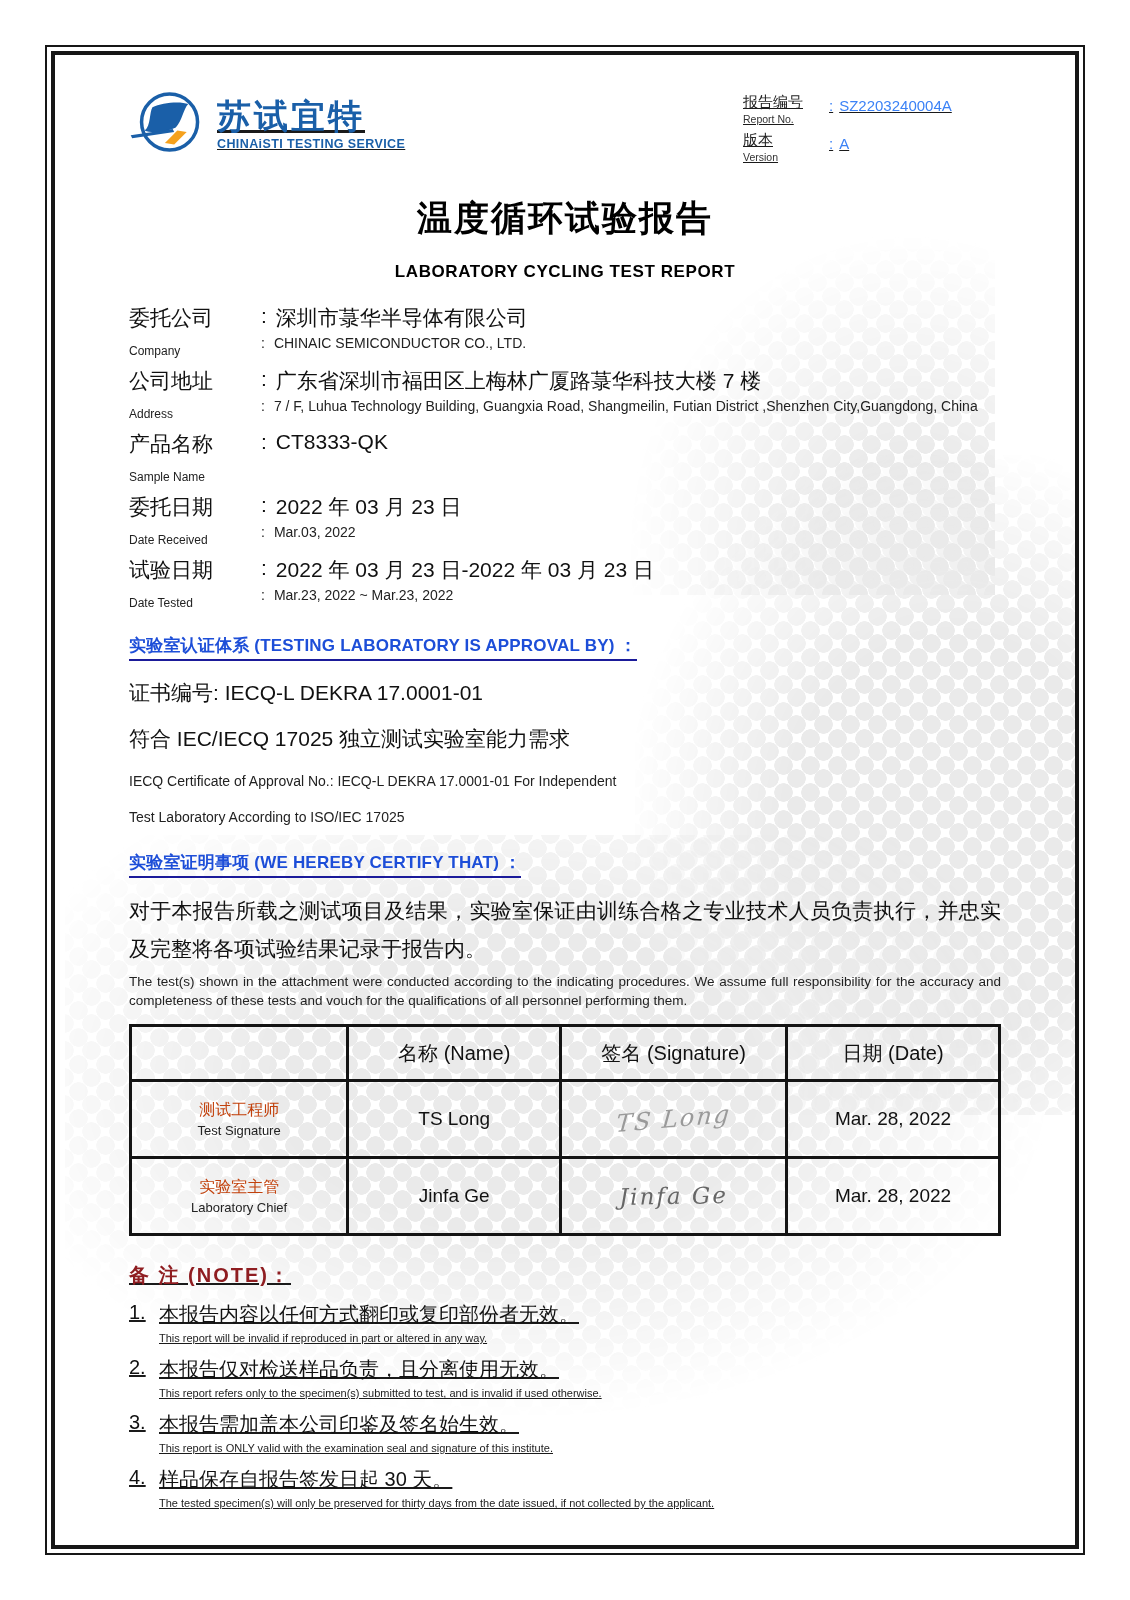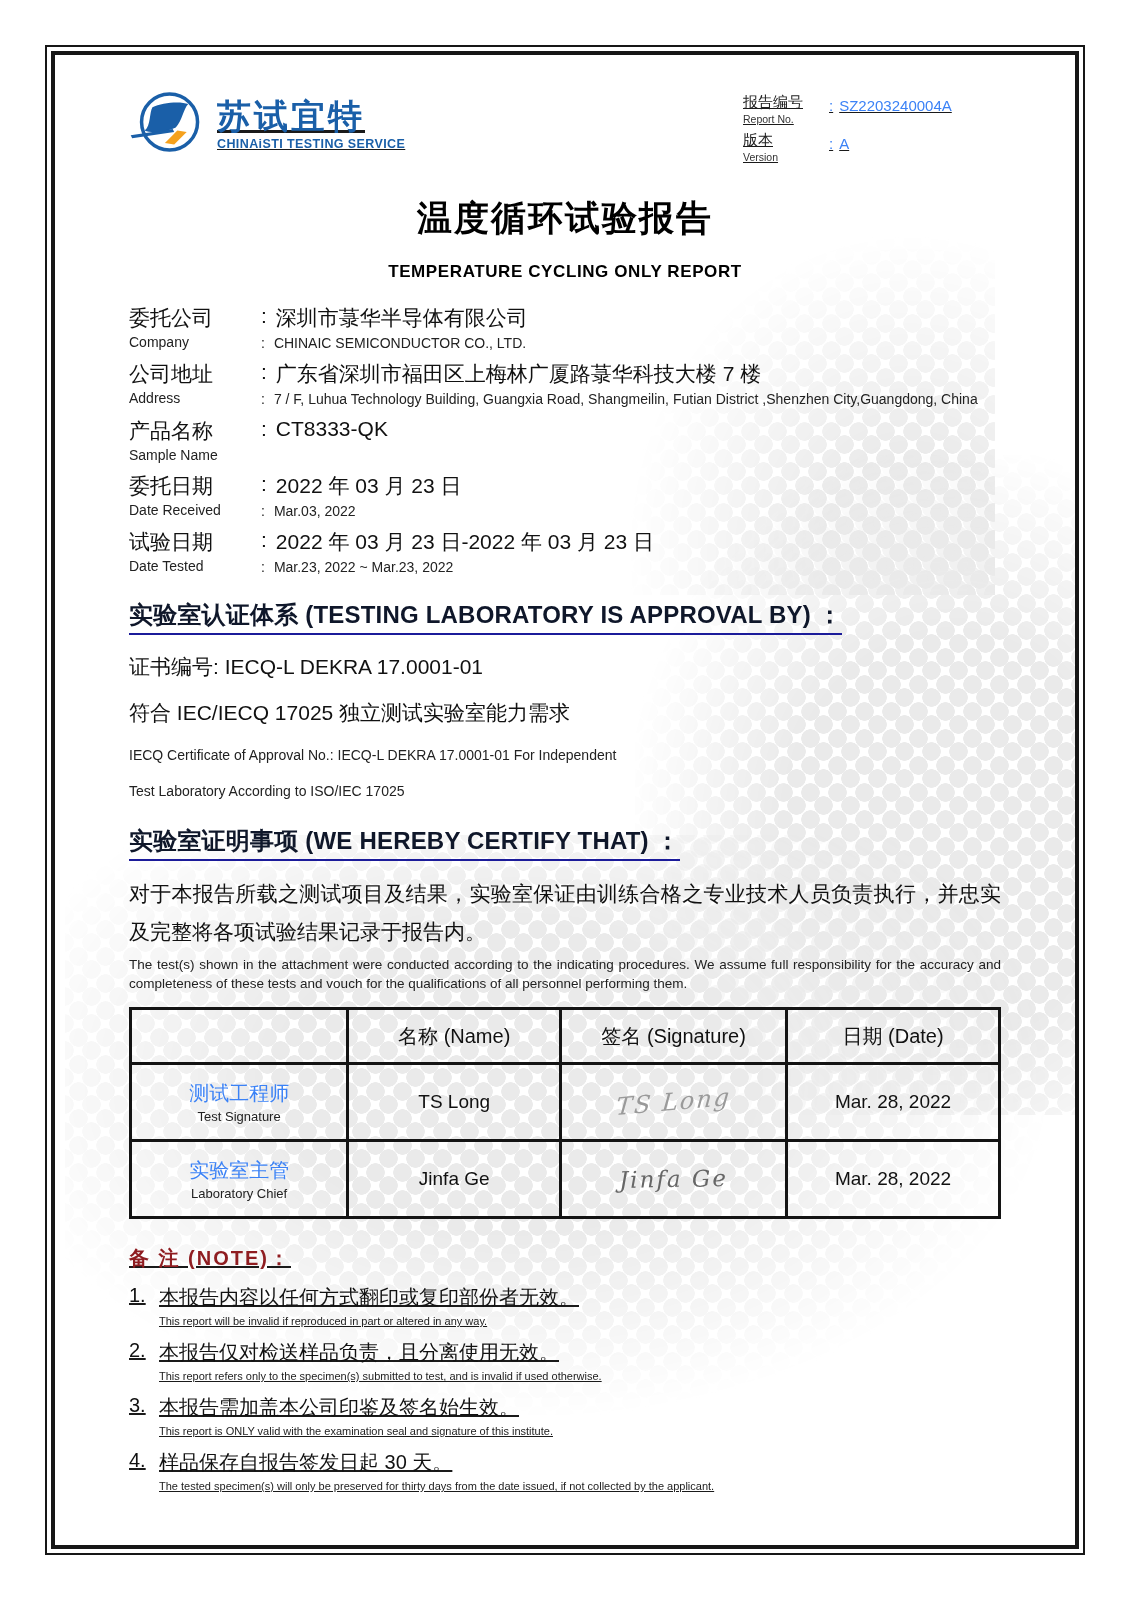--- a/index.html
+++ b/index.html
@@ -43,42 +43,42 @@
   .repval .colon{margin-right:6px;}
 
   
   .title{margin-top:26px;text-align:center;font-size:35px;font-weight:bold;letter-spacing:2px;color:#000;}
   .subtitle{margin-top:20px;text-align:center;font-size:17px;font-weight:bold;letter-spacing:0.6px;color:#000;}
 
   
   .info{margin-top:22px;}
   .inforow{display:grid;grid-template-columns:132px 1fr;margin-bottom:9px;}
   .ilabel .cn{font-size:21px;color:#111;}
-  .ilabel .en{font-size:14px;color:#222;margin-top:2px;}
+  .ilabel .en{font-size:12px;color:#222;margin-top:12px;}
   .ival .cnline{font-size:21px;color:#111;display:flex;}
   .ival .enline{font-size:14px;color:#222;margin-top:3px;display:flex;}
   .ival .colon{margin-right:9px;flex:0 0 auto;}
   .enline.wrap2{max-width:830px;line-height:17px;}
 
   
-  .sect-h{display:inline-block;font-size:24px;font-weight:bold;color:#0f172a;
+  .sect-h{display:inline-block;font-size:17px;font-weight:bold;color:#1d4ed8;
     border-bottom:2px solid #1b1b9a;padding-bottom:2px;letter-spacing:0.2px;}
   .approval{margin-top:24px;}
   .approval .line-cn{font-size:21px;color:#111;margin-top:18px;}
   .approval .line-en{font-size:14px;color:#222;margin-top:20px;}
   .certify{margin-top:26px;}
   .certify .body-cn{font-size:21px;color:#111;line-height:38px;text-align:justify;margin-top:14px;}
   .certify .body-en{font-size:13.5px;color:#222;line-height:19px;margin-top:4px;text-align:justify;}
 
   
   table.sig{width:100%;border-collapse:collapse;margin-top:14px;background:transparent;}
   table.sig td{border:3px solid #141414;text-align:center;vertical-align:middle;padding:4px 6px;}
   table.sig tr.head td{height:44px;font-size:20px;color:#111;}
   table.sig tr.datarow td{height:66px;}
-  .role .cn{font-size:20px;color:#3b82f6;}
+  .role .cn{font-size:16px;color:#c2410c;}
   .role .en{font-size:13px;color:#222;margin-top:2px;}
   .cell-name{font-size:19px;color:#111;}
   .cell-date{font-size:19px;color:#111;}
   .sigtext{display:inline-block;font-family:"DejaVu Serif","Liberation Serif",serif;
     font-style:italic;letter-spacing:2px;}
   .sig1{font-size:24px;color:#9a9a9a;transform:rotate(-5deg) skewX(-10deg);}
   .sig2{font-size:23px;color:#666;transform:rotate(-1deg);}
 
   
   .note{margin-top:26px;text-decoration:underline;}
@@ -130,21 +130,21 @@
             <span class="replabel">
               <div class="cn">版本</div>
               <div class="en">Version</div>
             </span>
             <span class="repval"><span class="colon">:</span><span>A</span></span>
           </div>
         </div>
       </div>
 
       <div class="title">温度循环试验报告</div>
-      <div class="subtitle">TEMPERATURE CYCLING ONLY REPORT</div>
+      <div class="subtitle">LABORATORY CYCLING TEST REPORT</div>
 
       <div class="info">
 
         <div class="inforow">
           <span class="ilabel">
             <div class="cn">委托公司</div>
             <div class="en">Company</div>
           </span>
           <span class="ival">
             <div class="cnline">

